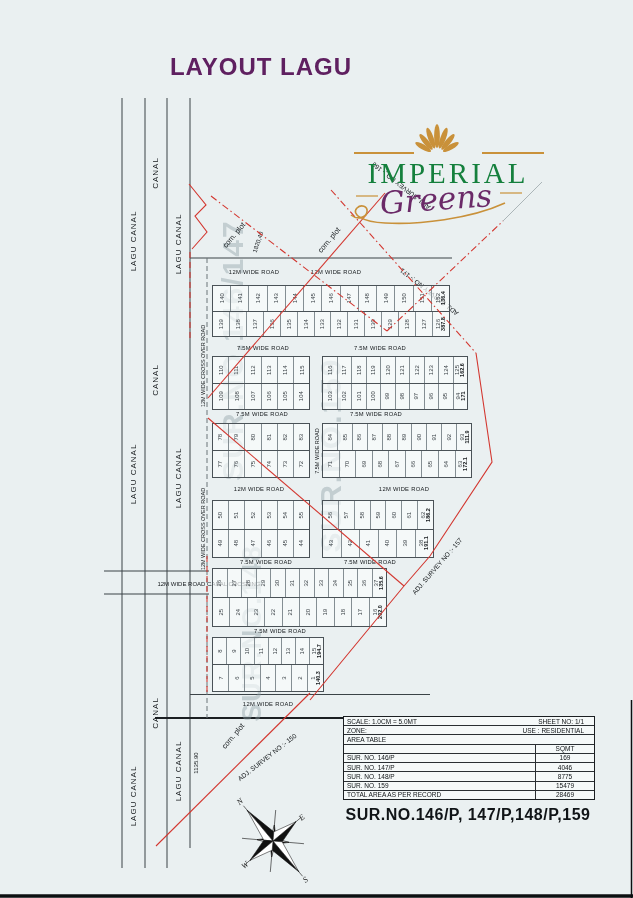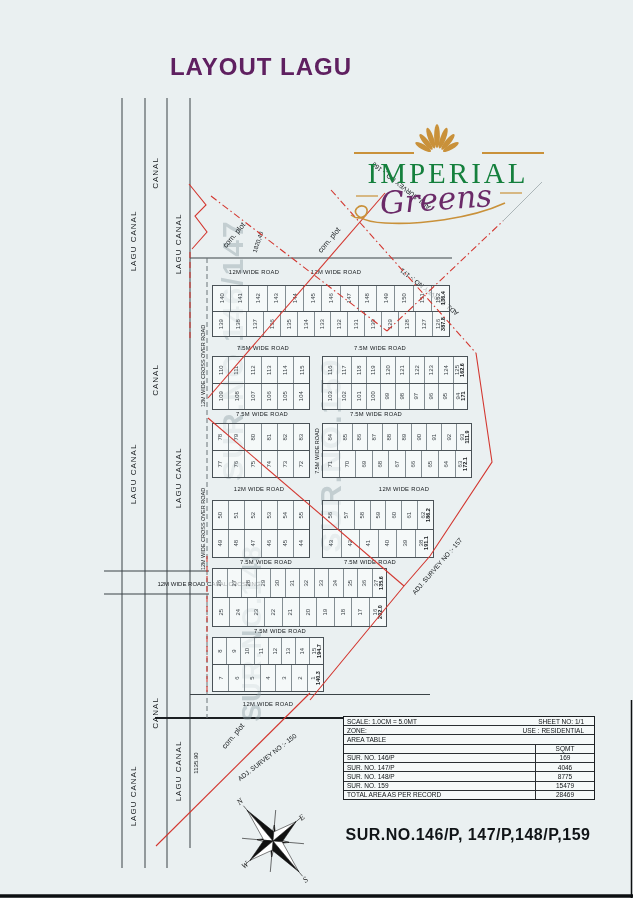--- a/index.html
+++ b/index.html
@@ -49,21 +49,21 @@
   .trow { flex:1; display:flex; align-items:center; border-top:1px solid #2a2f33; min-height:0; }
   .trow:first-child { border-top:none; }
   .trow .lc { flex:1; padding-left:3px; white-space:nowrap; }
   .trow .rc {
     width:58px; align-self:stretch; display:flex; align-items:center; justify-content:center;
     border-left:1px solid #2a2f33; white-space:nowrap;
   }
   .trow .rc.free { border-left:none; width:auto; padding-right:10px; }
   #footer-survey {
     position:absolute; left:468px; top:806px; transform:translateX(-50%);
-    font-size:16px; font-weight:600; letter-spacing:.5px; color:#101417; white-space:nowrap;margin-top:20px;
+    font-size:16px; font-weight:600; letter-spacing:.5px; color:#101417; white-space:nowrap;
   }
   svg.layer { position:absolute; left:0; top:0; pointer-events:none; }
   #compass-box { left:203px; top:771px; }
 </style>
 </head>
 <body>
 
 <div id="stage">
 
   <svg class="layer" width="633" height="898" viewBox="0 0 633 898">

